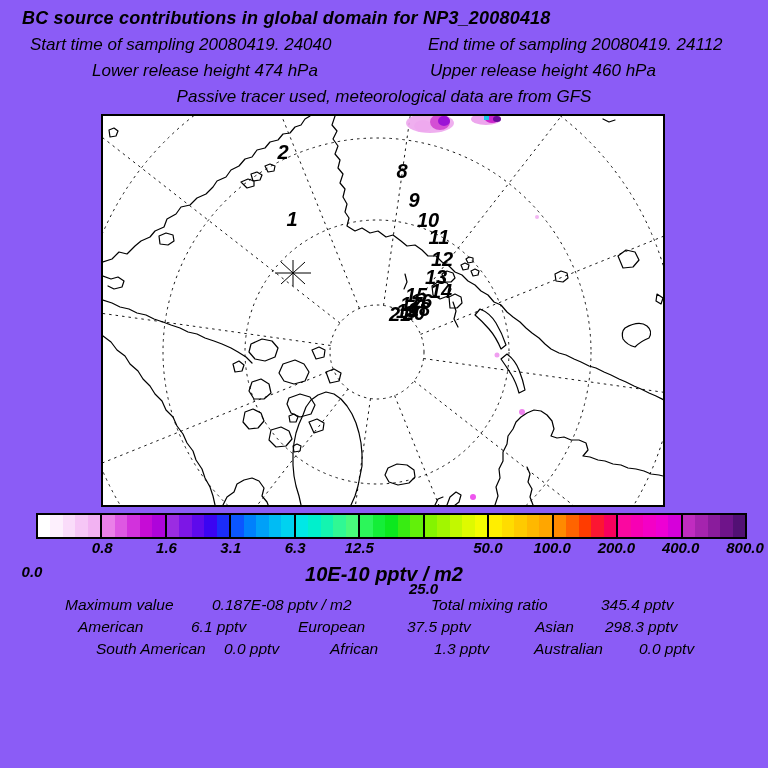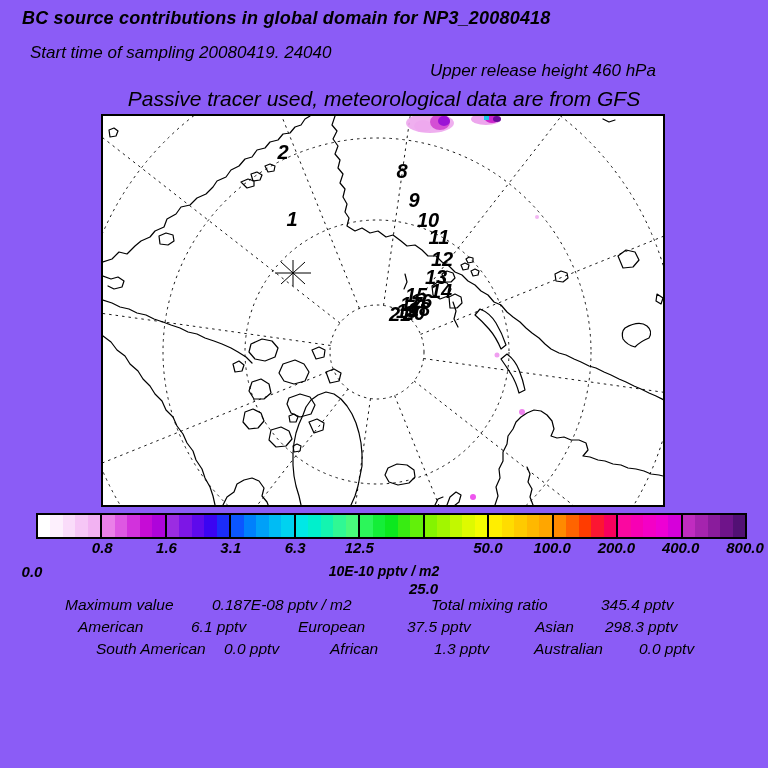--- a/index.html
+++ b/index.html
@@ -1,47 +1,49 @@
 <!DOCTYPE html>
 <html><head>
 <meta charset="utf-8">
 <style>
   html,body{margin:0;padding:0;background:#fff;}
   .page{position:relative;width:768px;height:768px;background:#8b5cf6;overflow:hidden;
         font-family:"Liberation Sans","DejaVu Sans",sans-serif;color:#000;font-style:italic;}
   .abs{position:absolute;white-space:nowrap;}
   .title{left:22px;top:8px;font-size:18px;font-weight:700;letter-spacing:.2px;}
-  .h2a{left:30px;top:35px;font-size:17px;margin-top:8px;}
+  .h2a{left:30px;top:35px;font-size:17px;}
   .h2b{left:428px;top:35px;font-size:17px;}
   .h3a{left:92px;top:61px;font-size:17px;}
   .h3b{left:430px;top:61px;font-size:17px;}
-  .h4{left:0;right:0;top:87px;font-size:21px;text-align:center;white-space:nowrap;position:absolute;}
+  .h4{left:0;right:0;top:87px;font-size:17px;text-align:center;white-space:nowrap;position:absolute;}
   .map-frame{position:absolute;left:101px;top:114px;width:564px;height:393px;
              border:2px solid #000;box-sizing:border-box;background:#fff;}
   .map-frame svg{display:block;width:560px;height:389px;}
   .coast{fill:none;stroke:#000;stroke-width:1.2;stroke-linejoin:round;stroke-linecap:round;}
   .grat{fill:none;stroke:#000;stroke-width:0.9;stroke-dasharray:2.5,4;}
   .starline{stroke:#000;stroke-width:1;}
   .ptlab{font-family:"Liberation Sans","DejaVu Sans",sans-serif;font-weight:700;font-size:20px;
          fill:#000;text-anchor:middle;}
   #cbar{position:absolute;left:36px;top:513px;width:711px;height:26px;border:2px solid #000;
         box-sizing:border-box;display:flex;background:#fff;}
   .seg{flex:1 1 0;border-right:2px solid #000;}
   .seg:last-child{border-right:none;}
   .tick{position:absolute;top:539px;transform:translateX(-50%);font-weight:700;font-size:15px;white-space:nowrap;}
-  .unit{position:absolute;left:0;right:0;top:563px;text-align:center;font-weight:700;font-size:14px;}
+  .unit{position:absolute;left:0;right:0;top:563px;text-align:center;font-weight:700;font-size:20px;}
   .st{position:absolute;font-size:15.5px;white-space:nowrap;}
 </style>
 </head>
 <body>
 
 <div class="page">
 
   <div class="abs title">BC  source contributions in global domain for NP3_20080418</div>
   <div class="abs h2a">Start time of sampling 20080419. 24040</div>
+  <div class="abs h2b">End time of sampling 20080419. 24112</div>
+  <div class="abs h3a">Lower release height  474 hPa</div>
   <div class="abs h3b">Upper release height  460 hPa</div>
   <div class="h4">Passive tracer used, meteorological data are from GFS</div>
 
   <div class="map-frame">
     <svg viewBox="0 0 560 389">
 
       <g id="graticule">
           <circle cx="274" cy="236" r="47" class="grat"></circle>
           <circle cx="274" cy="236" r="132" class="grat"></circle>
           <circle cx="274" cy="236" r="214" class="grat"></circle>

